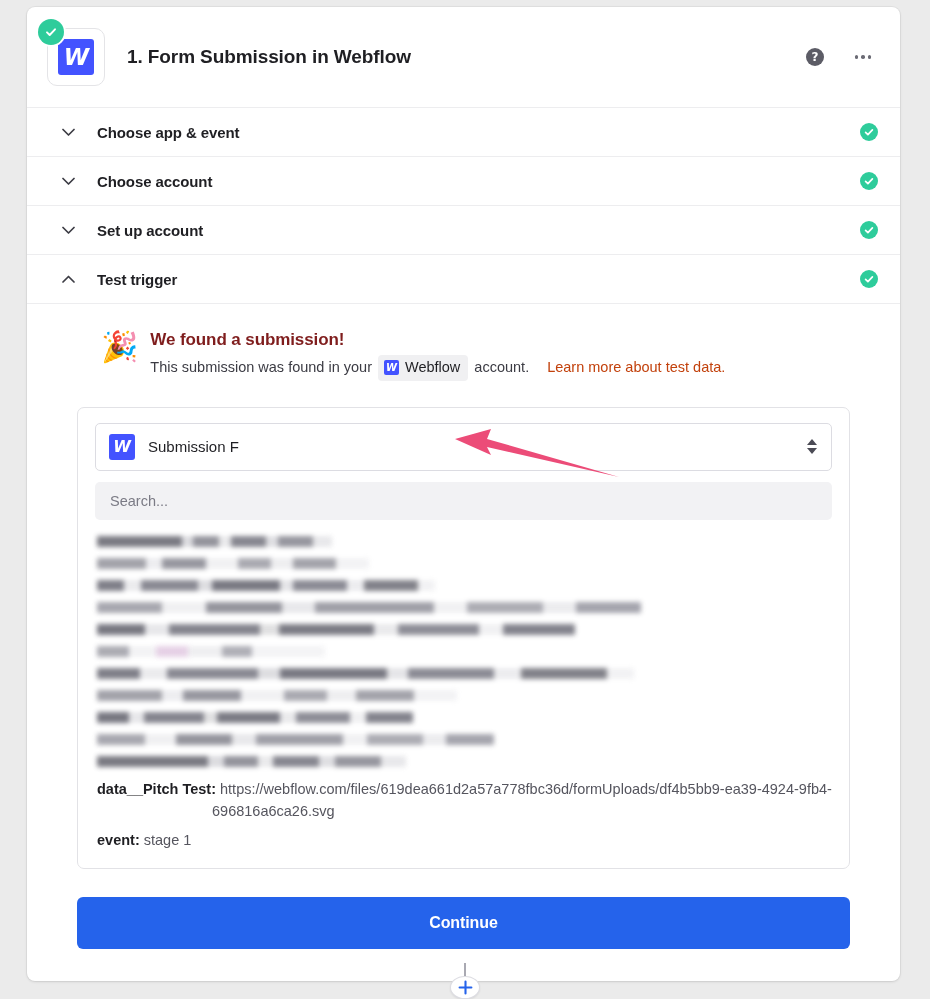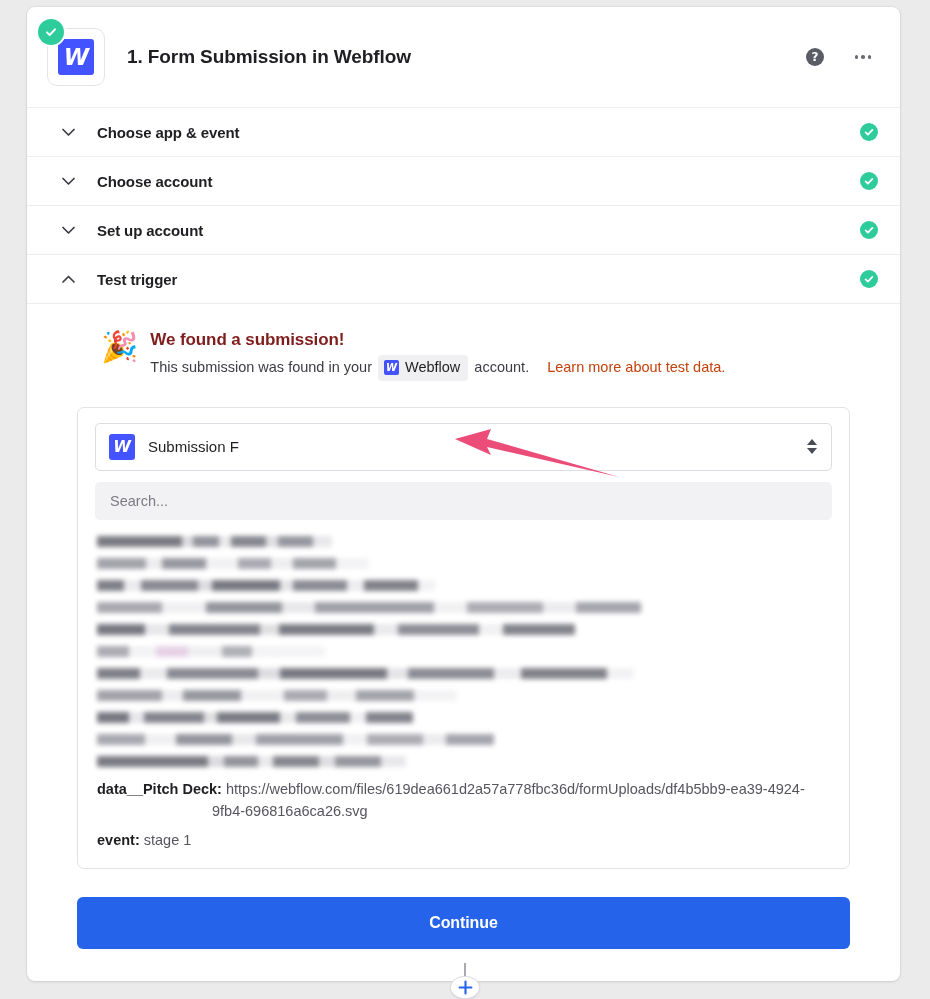--- a/index.html
+++ b/index.html
@@ -528,21 +528,21 @@
         <div class="blur-line bl-c" style="width:73%"></div>
         <div class="blur-line bl-b" style="width:49%"></div>
         <div class="blur-line bl-e" style="width:43%"></div>
         <div class="blur-line bl-d" style="width:54%"></div>
         <div class="blur-line bl-a" style="width:42%"></div>
       </div>
 
       
       <div class="kv-row">
         <span class="kv-url-wrap">
-          <span class="kv-key">data__Pitch Deck:</span>
+          <span class="kv-key">data__Pitch Test:</span>
           <span class="kv-url">https://webflow.com/files/619dea661d2a57a778fbc36d/formUploads/df4b5bb9-ea39-4924-9fb4-696816a6ca26.svg</span>
         </span>
       </div>
       <div class="kv-row">
         <span class="kv-key">event:</span>
         <span>stage 1</span>
       </div>
 
       
       <div class="anno-arrow">

